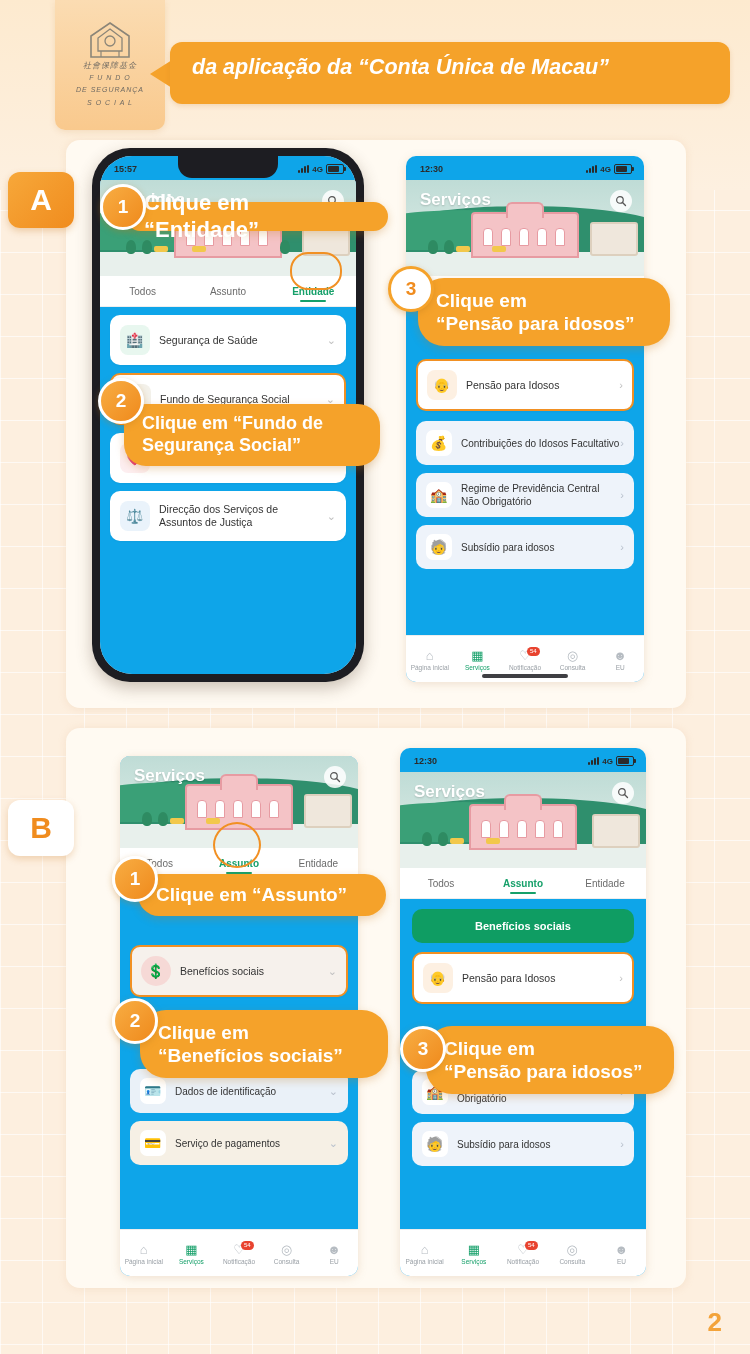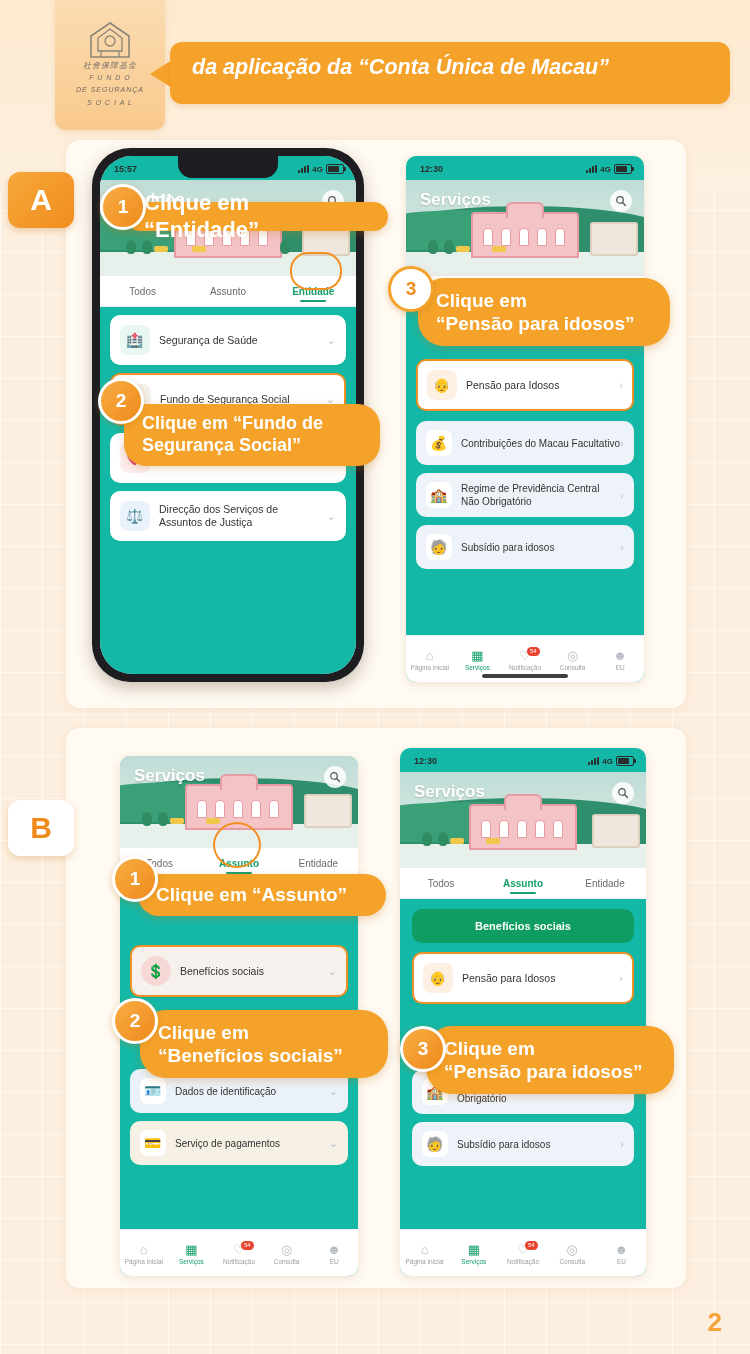--- a/index.html
+++ b/index.html
@@ -90,21 +90,21 @@
   .phone-screen{
     width:100%;height:100%;background:#f2f4f6;border-radius:32px;overflow:hidden;
     position:relative;
   }
   .notch{
     position:absolute;left:50%;transform:translateX(-50%);top:0;
     width:100px;height:22px;background:#1d1d22;border-radius:0 0 14px 14px;z-index:6;
   }
 
   
-  .screen{position:relative;width:100%;height:100%;background:#14b8a6;overflow:hidden;}
+  .screen{position:relative;width:100%;height:100%;background:#0ea5e9;overflow:hidden;}
   .statusbar{
     height:22px;display:flex;align-items:center;justify-content:space-between;
     padding:2px 12px 0 14px;font-size:9px;color:#2b2b2b;font-weight:bold;
     position:relative;z-index:5;
   }
   .sb-right{display:flex;align-items:center;gap:3px;}
   .bars{display:flex;align-items:flex-end;gap:1px;height:8px;}
   .bars i{display:block;width:2px;background:#2b2b2b;border-radius:1px;}
   .bars i:nth-child(1){height:3px}.bars i:nth-child(2){height:5px}
   .bars i:nth-child(3){height:7px}.bars i:nth-child(4){height:8px}
@@ -422,21 +422,21 @@
         <div class="ic" style="background:#fdf0e2">
             <span class="emoji">👴</span>
           </div>
         <div class="tx">Pensão para Idosos</div>
         <div class="ch">›</div>
       </div>
       <div class="rowsm">
         <div class="ic">
             <span class="emoji">💰</span>
           </div>
-        <div class="tx">Contribuições do Macau Facultativo</div>
+        <div class="tx">Contribuições do Idosos Facultativo</div>
         <div class="ch">›</div>
       </div>
       <div class="rowsm">
         <div class="ic">
             <span class="emoji">🏫</span>
           </div>
         <div class="tx">Regime de Previdência Central Não Obrigatório</div>
         <div class="ch">›</div>
       </div>
       <div class="rowsm">

